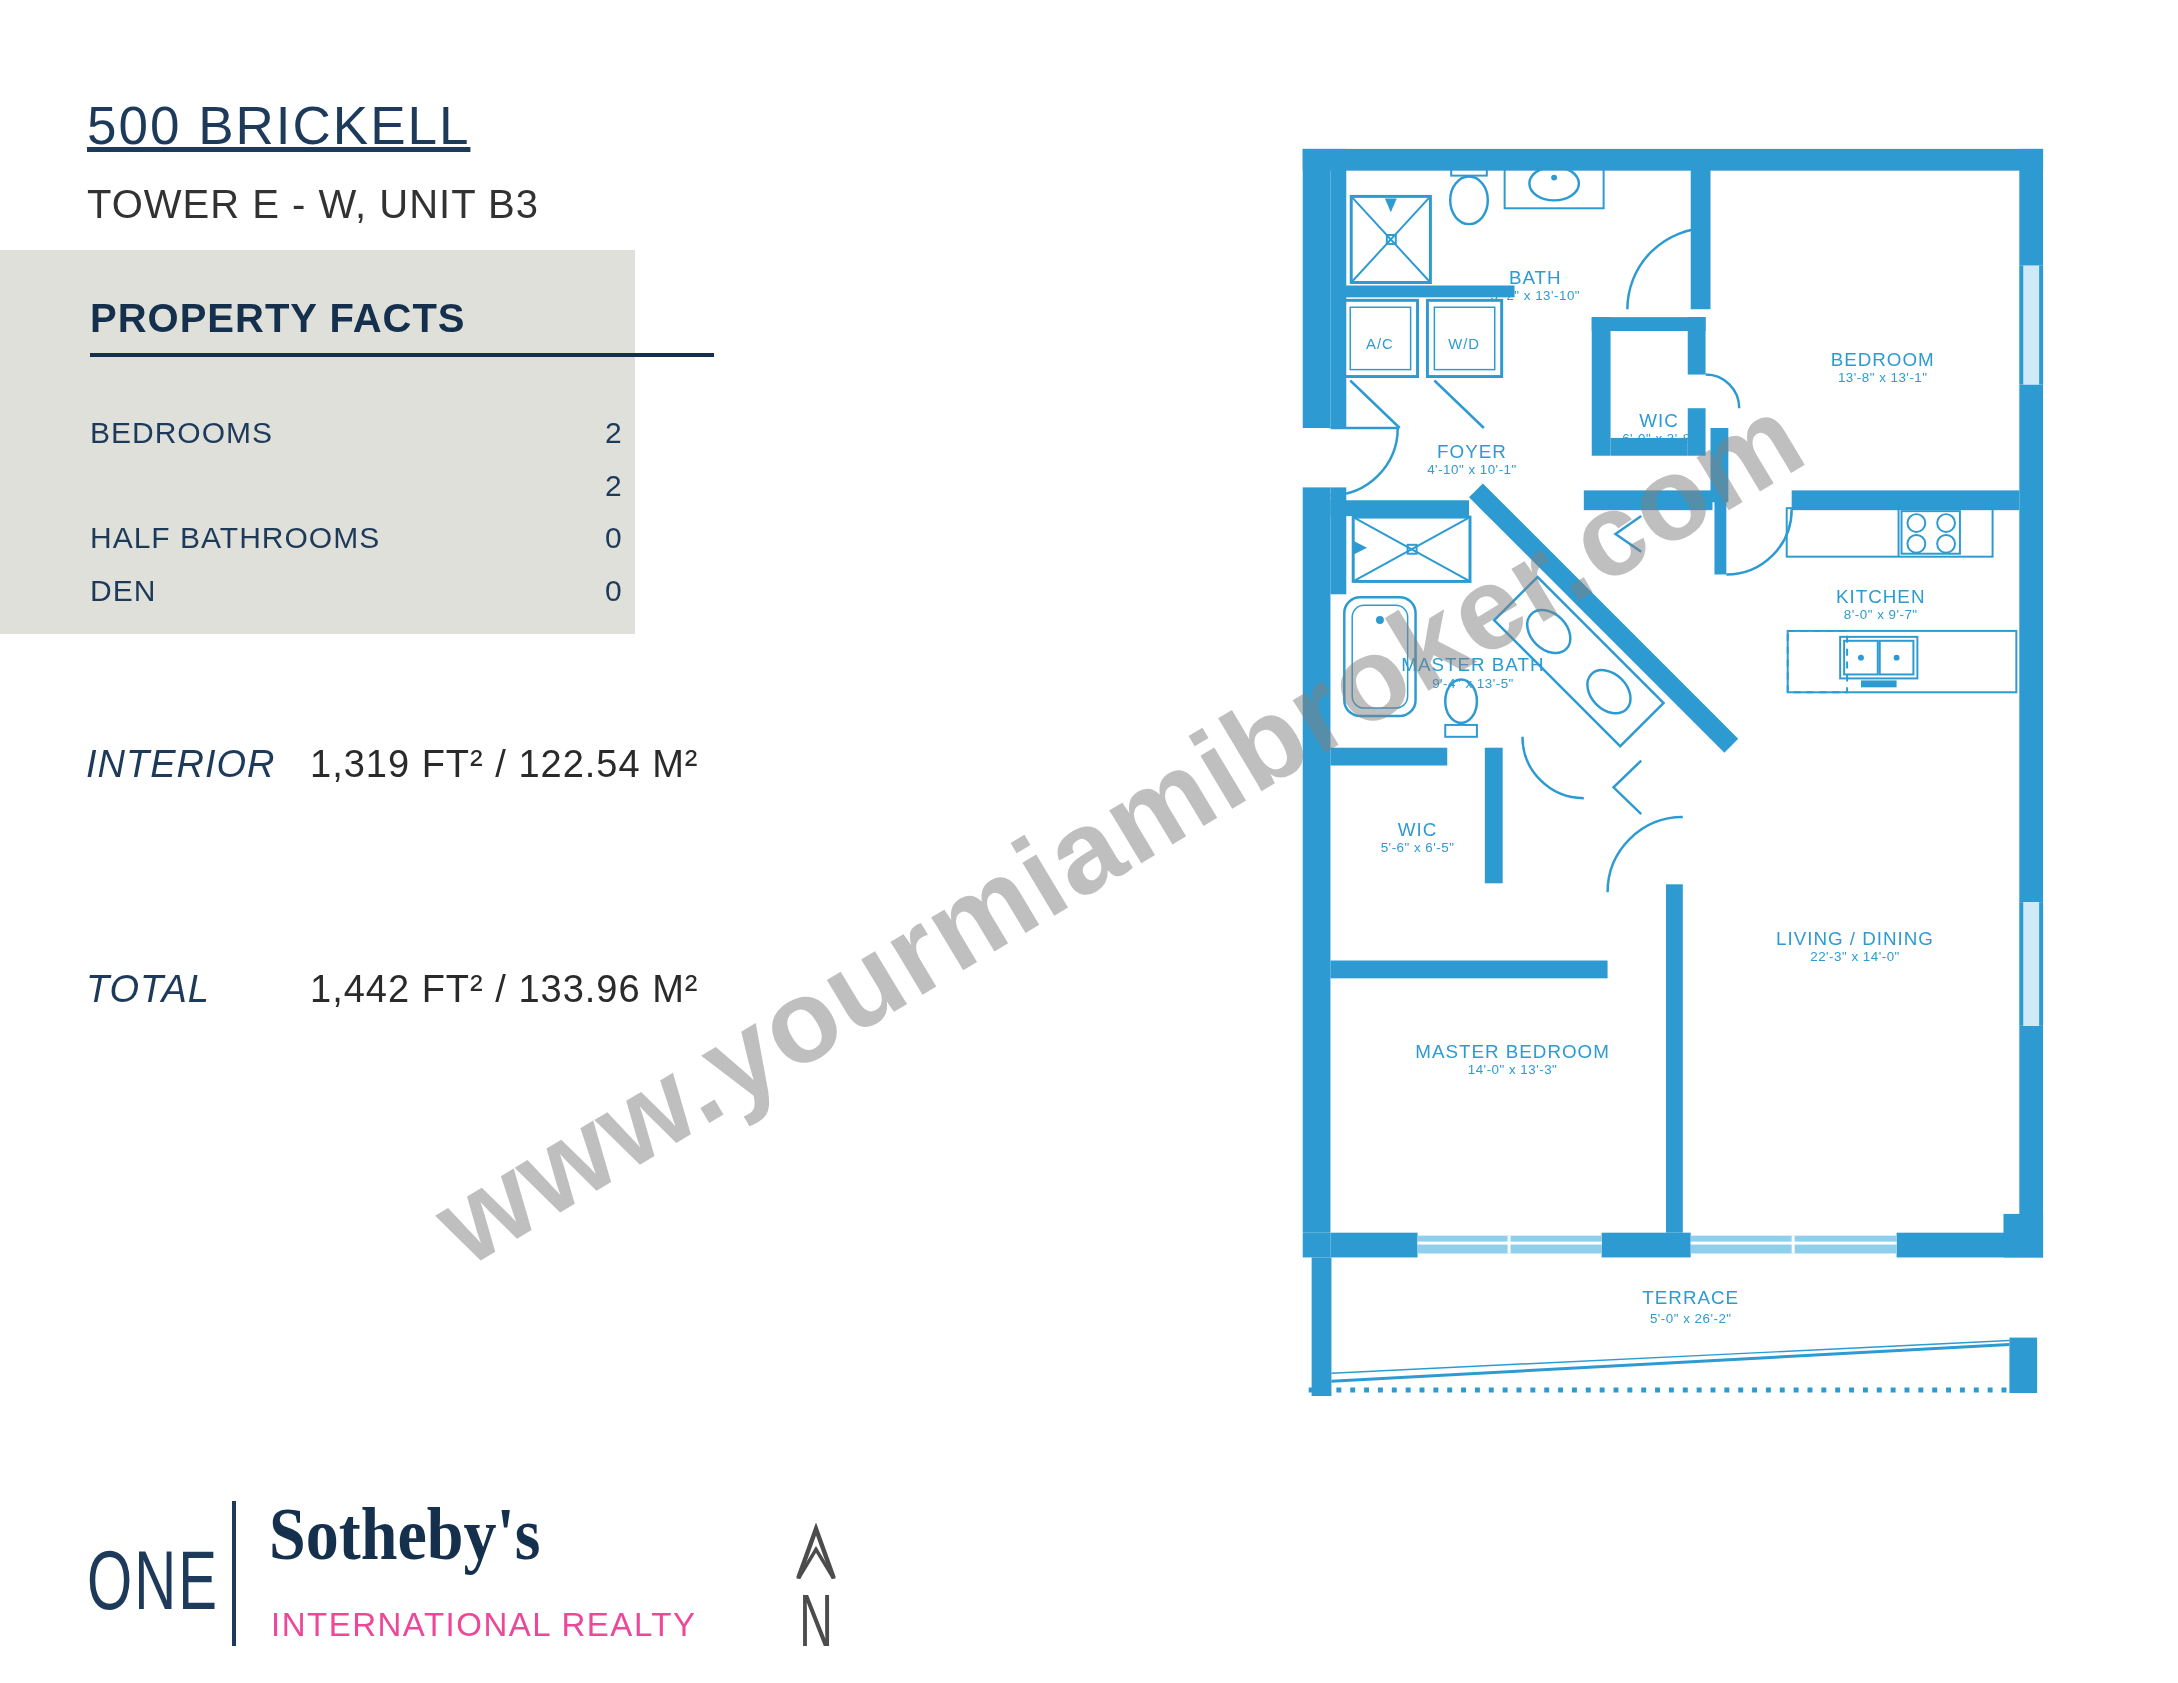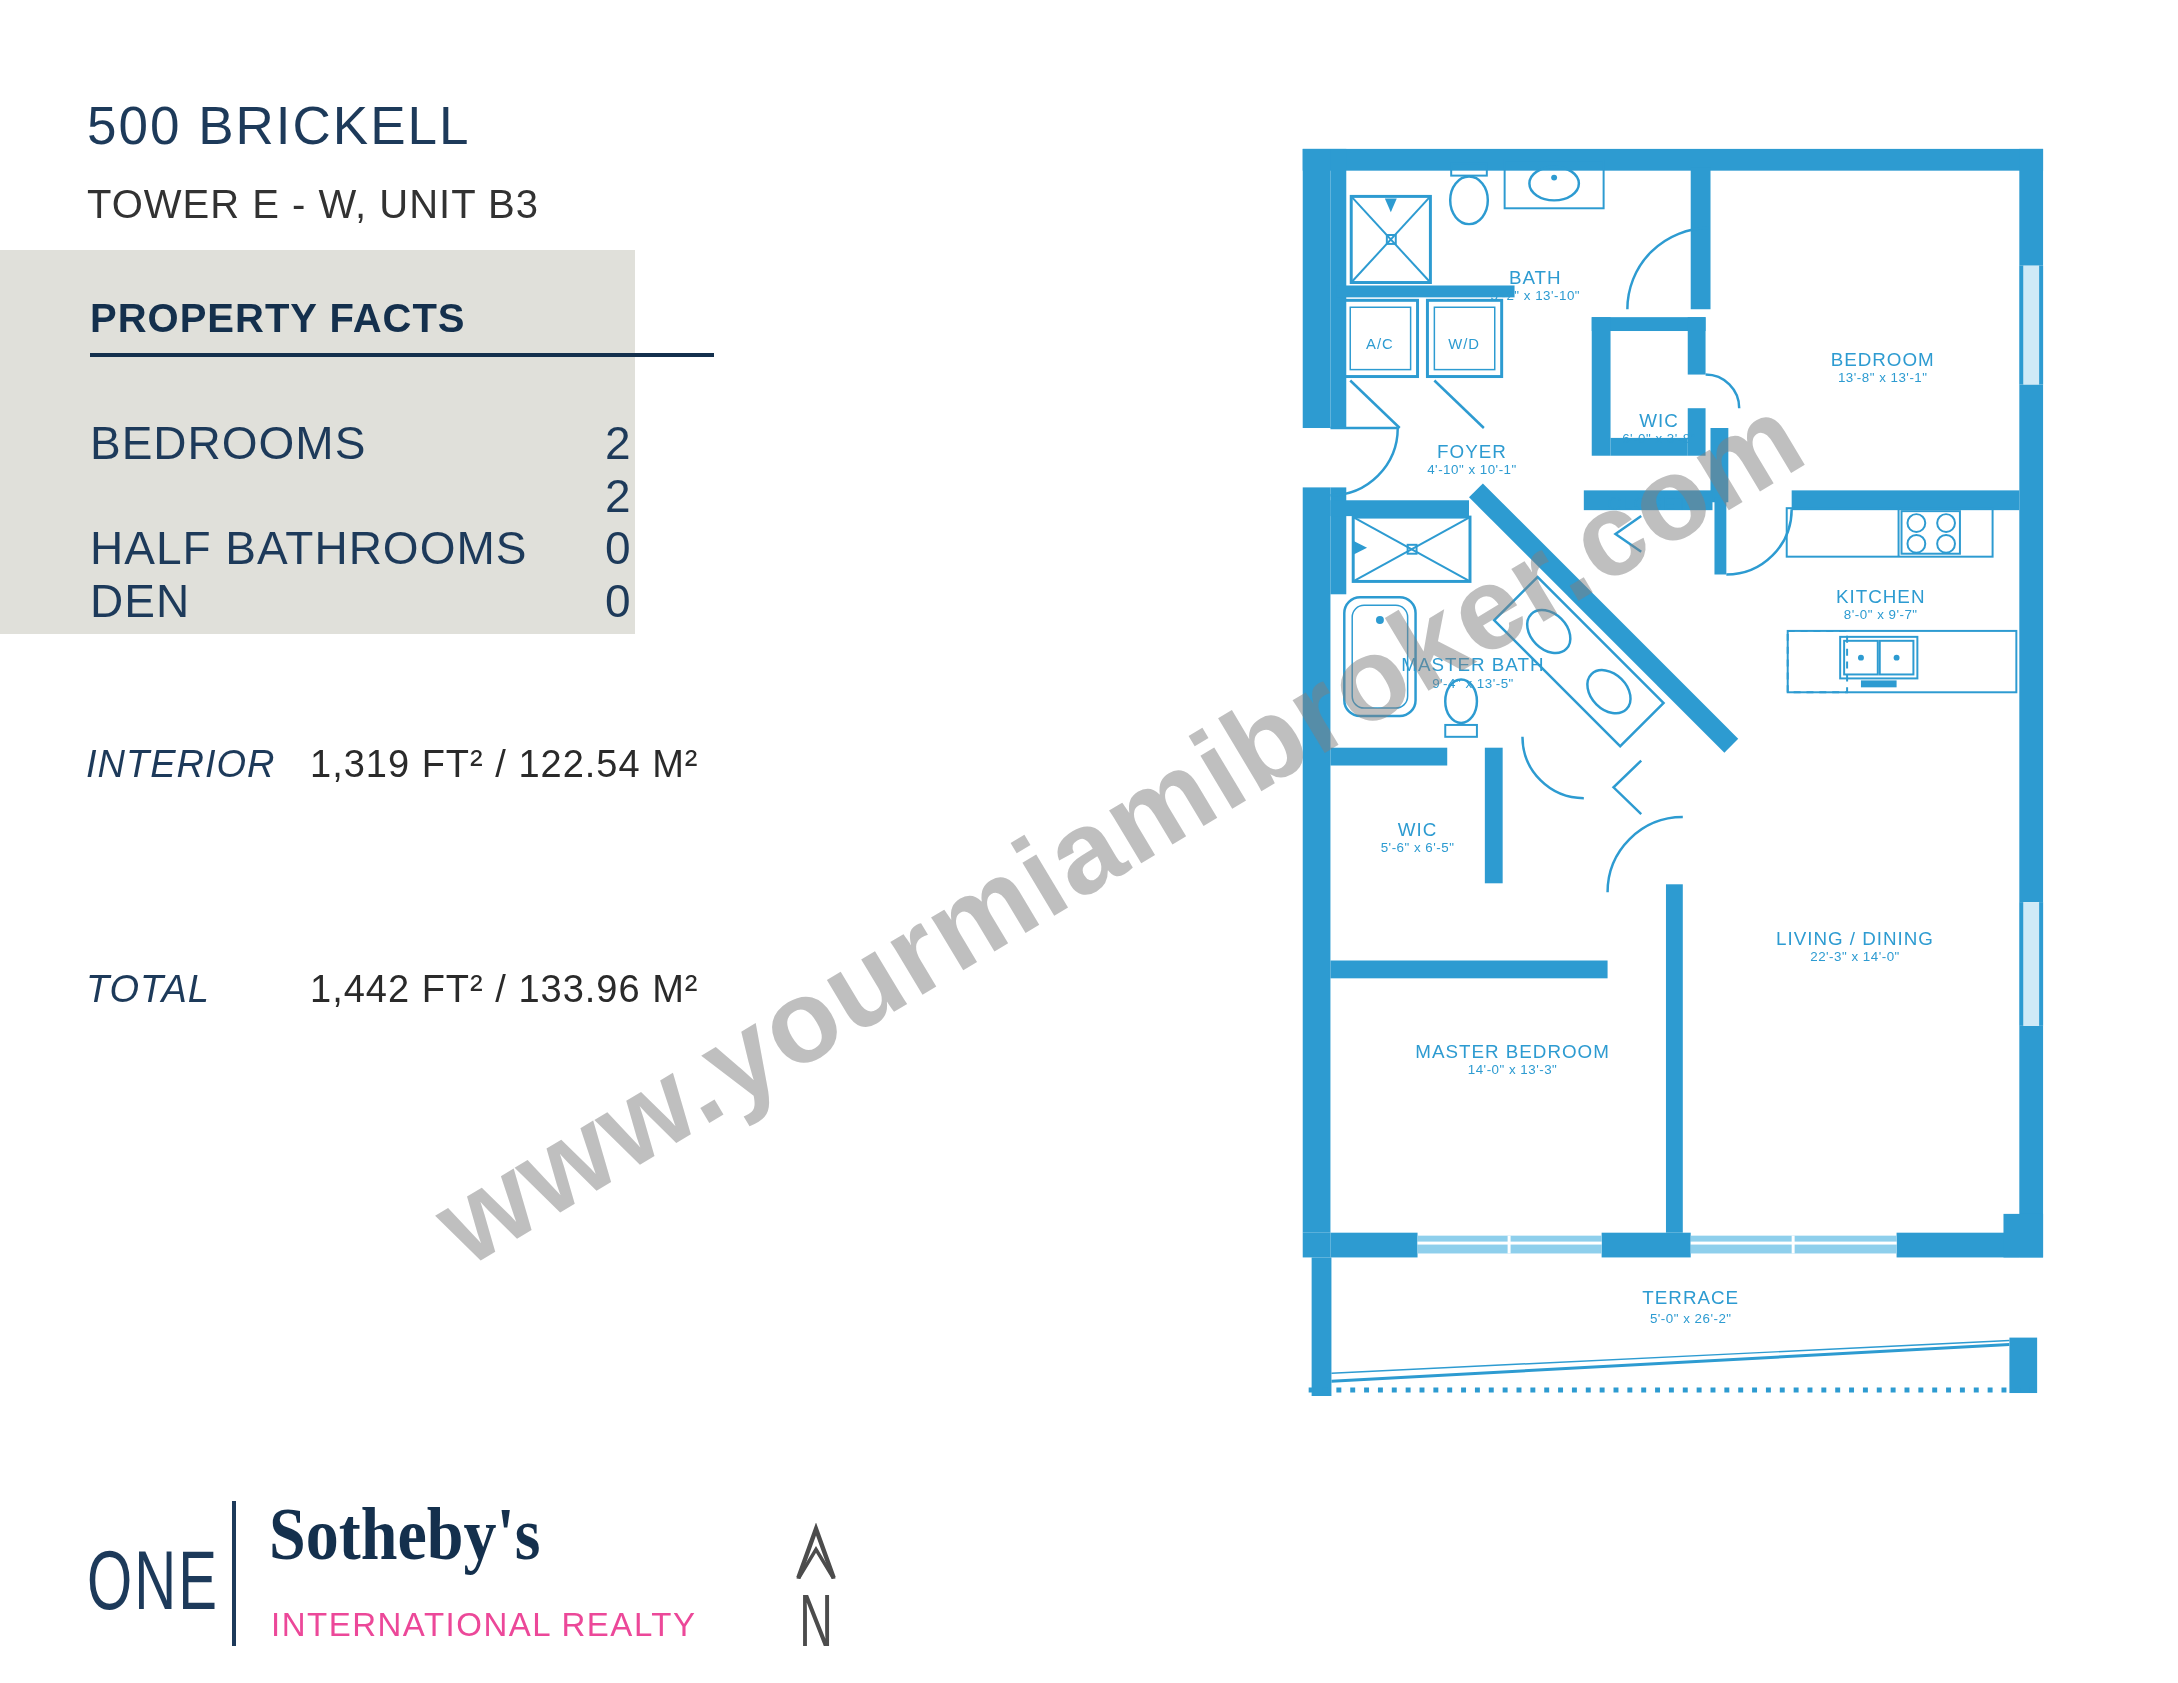--- a/index.html
+++ b/index.html
@@ -1,27 +1,27 @@
 <!DOCTYPE html>
 <html><head>
 <meta charset="utf-8">
 <style>
   html,body{margin:0;padding:0;}
   .page{position:relative;width:2178px;height:1683px;background:#ffffff;overflow:hidden;
         font-family:"Liberation Sans",sans-serif;}
 
   
-  .title{position:absolute;left:87px;top:95px;font-size:53px;letter-spacing:2px;color:#1d3a5a;}
+  .title{position:absolute;left:87px;top:95px;font-size:53px;letter-spacing:2px;color:#1d3a5a;text-decoration:underline;}
   .subtitle{position:absolute;left:87px;top:182px;font-size:40px;letter-spacing:1px;color:#323232;text-align:right;}
 
   .facts-box{position:absolute;left:0;top:250px;width:635px;height:384px;background:#e0e0da;}
   .facts-heading{position:absolute;left:90px;top:46px;font-size:40px;font-weight:bold;
                  letter-spacing:1px;color:#14304d;}
   .facts-rule{position:absolute;left:90px;top:103px;width:624px;height:4px;background:#14304d;}
-  .facts-row{position:absolute;left:90px;width:574px;font-size:46px;color:#1d3a5a;letter-spacing:1px;}
+  .facts-row{position:absolute;left:90px;width:574px;font-size:30px;color:#1d3a5a;letter-spacing:1px;}
   .facts-row .fv{position:absolute;left:515px;top:0;}
   .fr0{top:166px}.fr1{top:219px}.fr2{top:271px}.fr3{top:324px}
 
   .area-row{position:absolute;left:86px;font-size:38px;letter-spacing:1px;white-space:nowrap;}
   .area-row .al{display:inline-block;width:224px;color:#1d3a5a;font-style:italic;}
   .area-row .av{color:#2a2a2a;}
   .ar0{top:743px}.ar1{top:851px}.ar2{top:968px}
 
   
   .brand-one{position:absolute;left:87px;top:1533px;font-size:83px;color:#1d3a5a;

